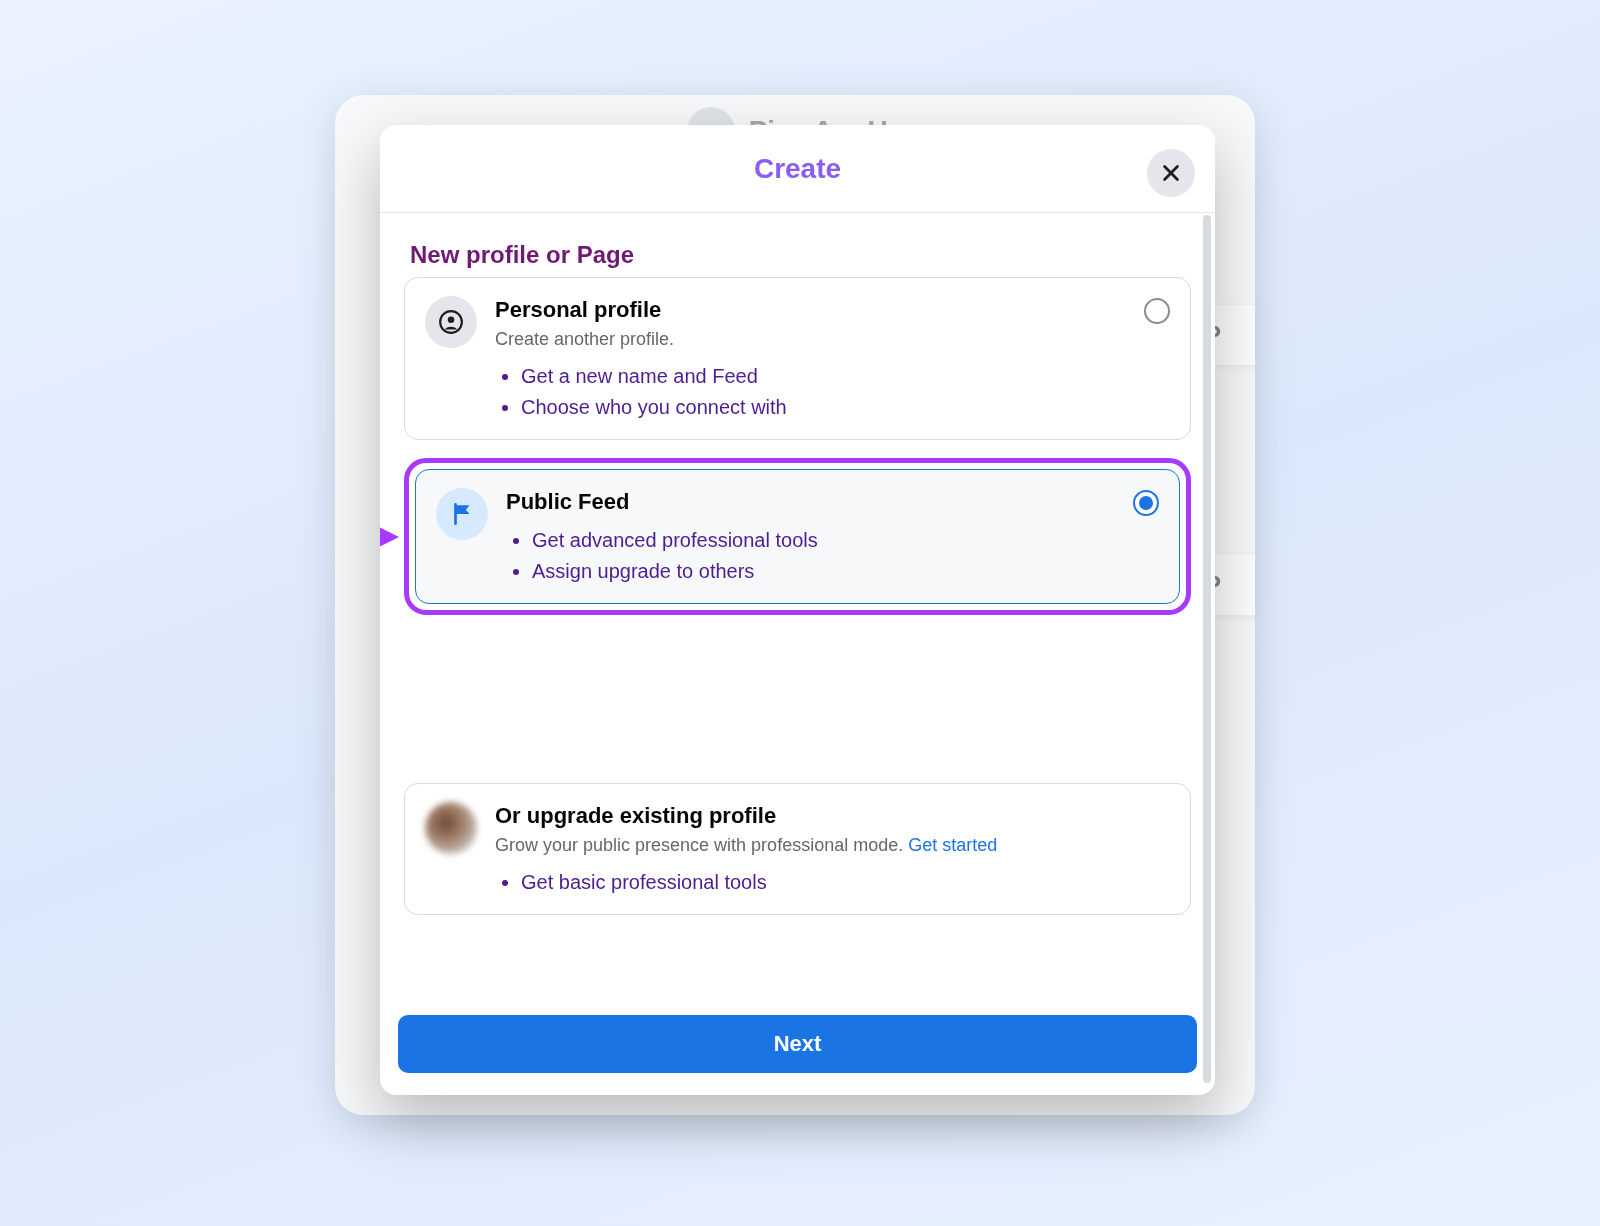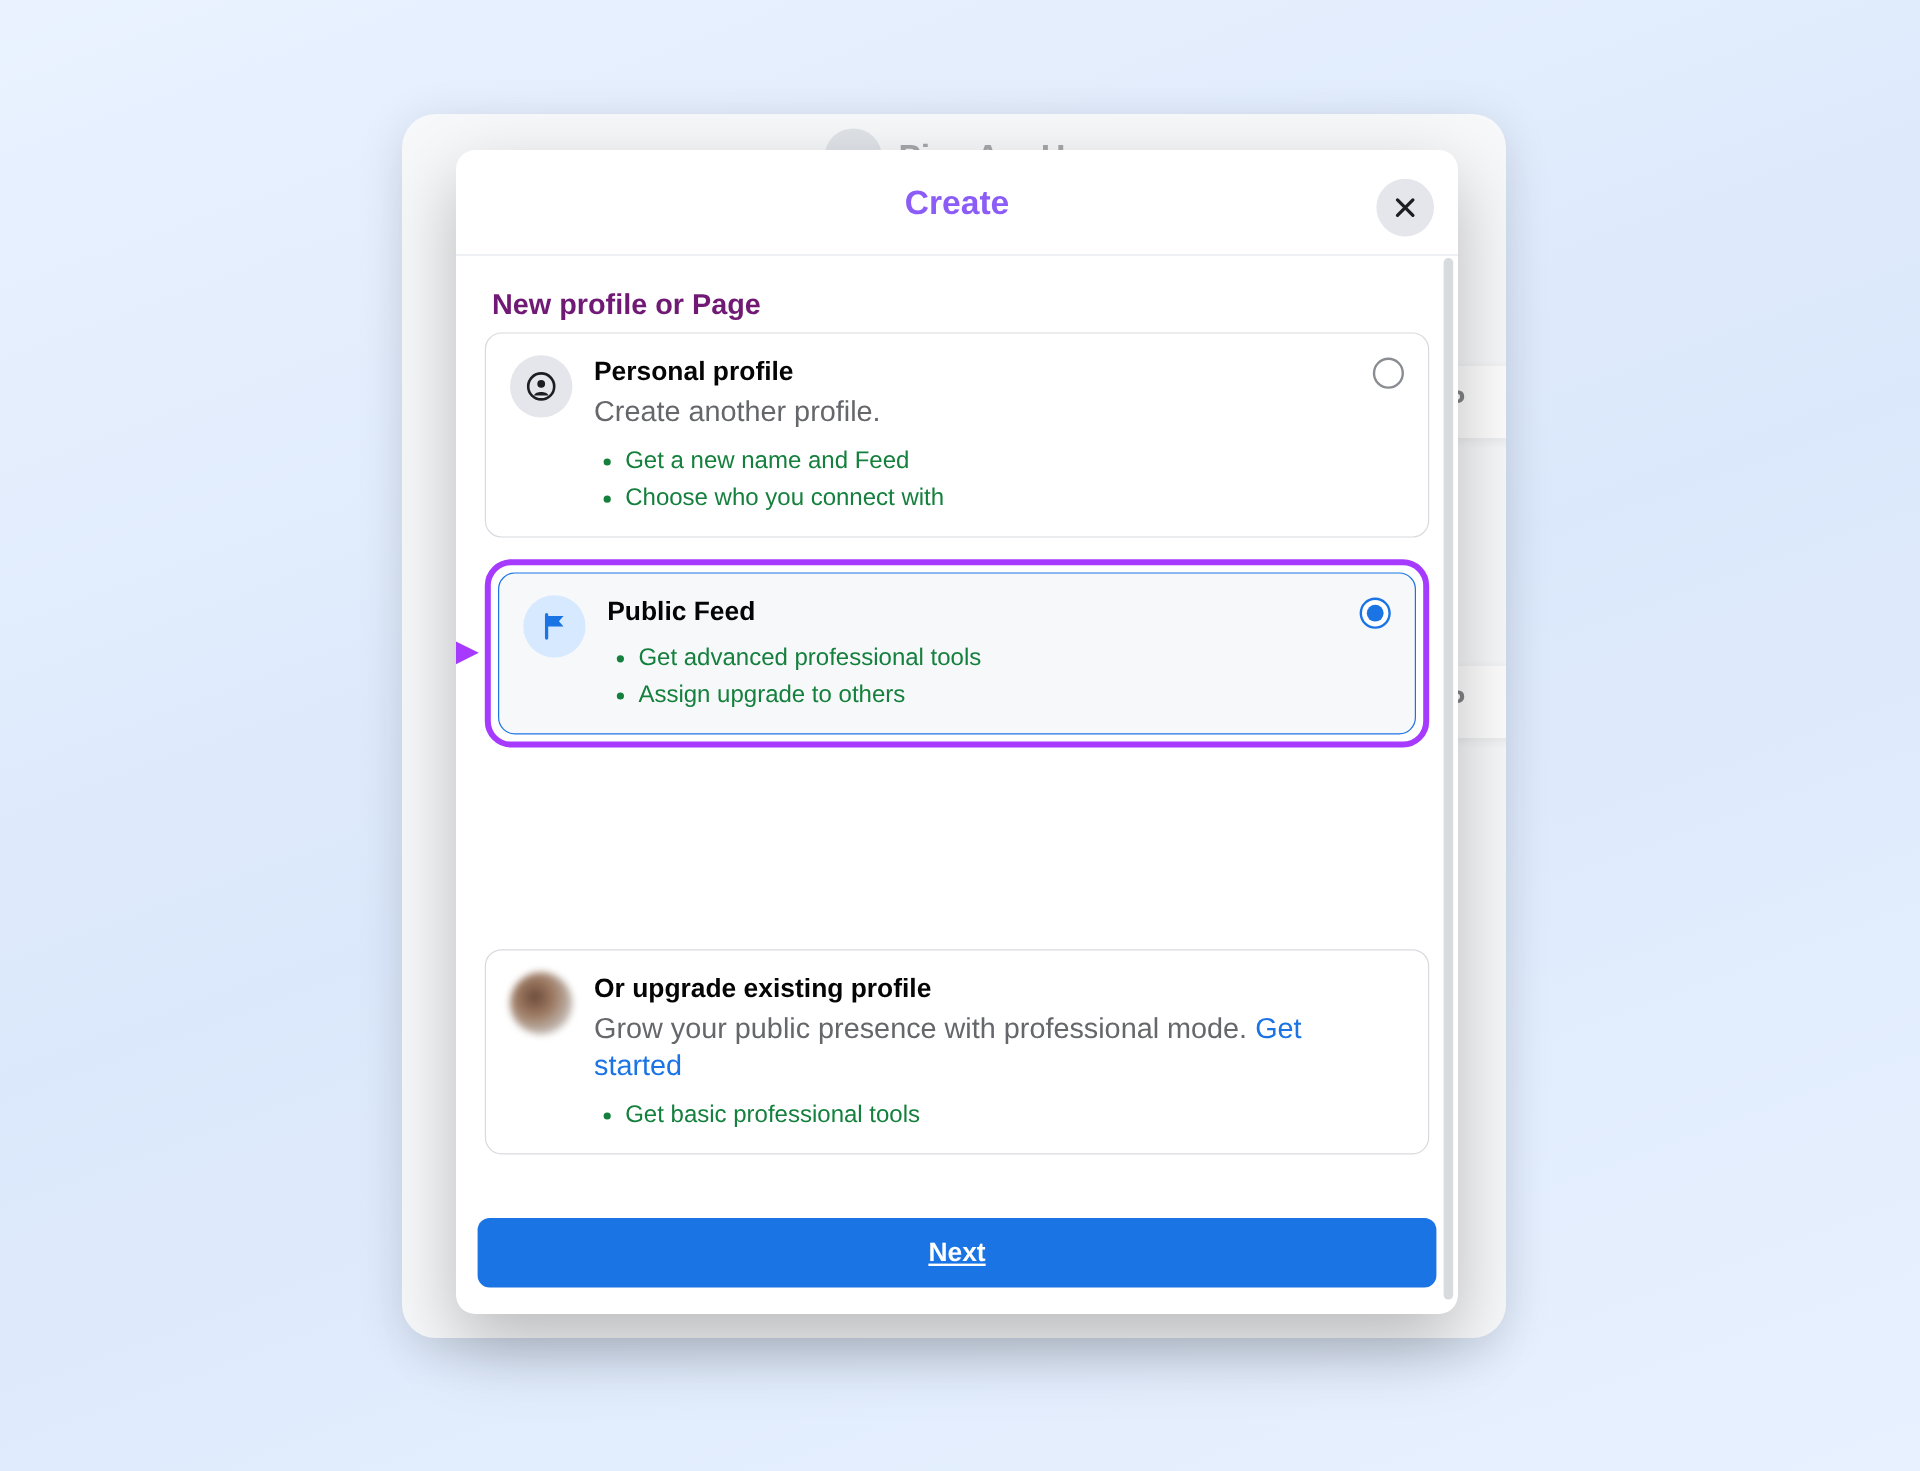--- a/index.html
+++ b/index.html
@@ -184,29 +184,29 @@
   .option-icon svg { width: 26px; height: 26px; }
 
   .option-text { flex: 1; padding-right: 40px; }
   .option-title {
     font-size: 22px;
     font-weight: 700;
     color: #050505;
     line-height: 1.25;
   }
   .option-sub {
-    font-size: 24px;
+    font-size: 18px;
     color: #65676b;
     margin-top: 4px;
     line-height: 1.3;
   }
   .option-bullets {
     margin-top: 10px;
     padding-left: 26px;
-    color: #15803d;
+    color: #4c1d95;
     font-size: 20px;
     line-height: 1.55;
   }
   .option-bullets li { list-style: disc; }
 
   .radio {
     position: absolute;
     top: 20px;
     right: 20px;
     width: 26px;
@@ -260,21 +260,20 @@
     flex: 1;
     height: 58px;
     border-radius: 10px;
     font-size: 22px;
     font-weight: 700;
     display: flex;
     align-items: center;
     justify-content: center;
     cursor: pointer;
     border: none;
-    text-decoration: underline;
   }
   .btn-primary {
     background: #1b74e4;
     color: #ffffff;
   }
   .btn-secondary {
     background: #e4e6eb;
     color: #050505;
   }
 </style>

